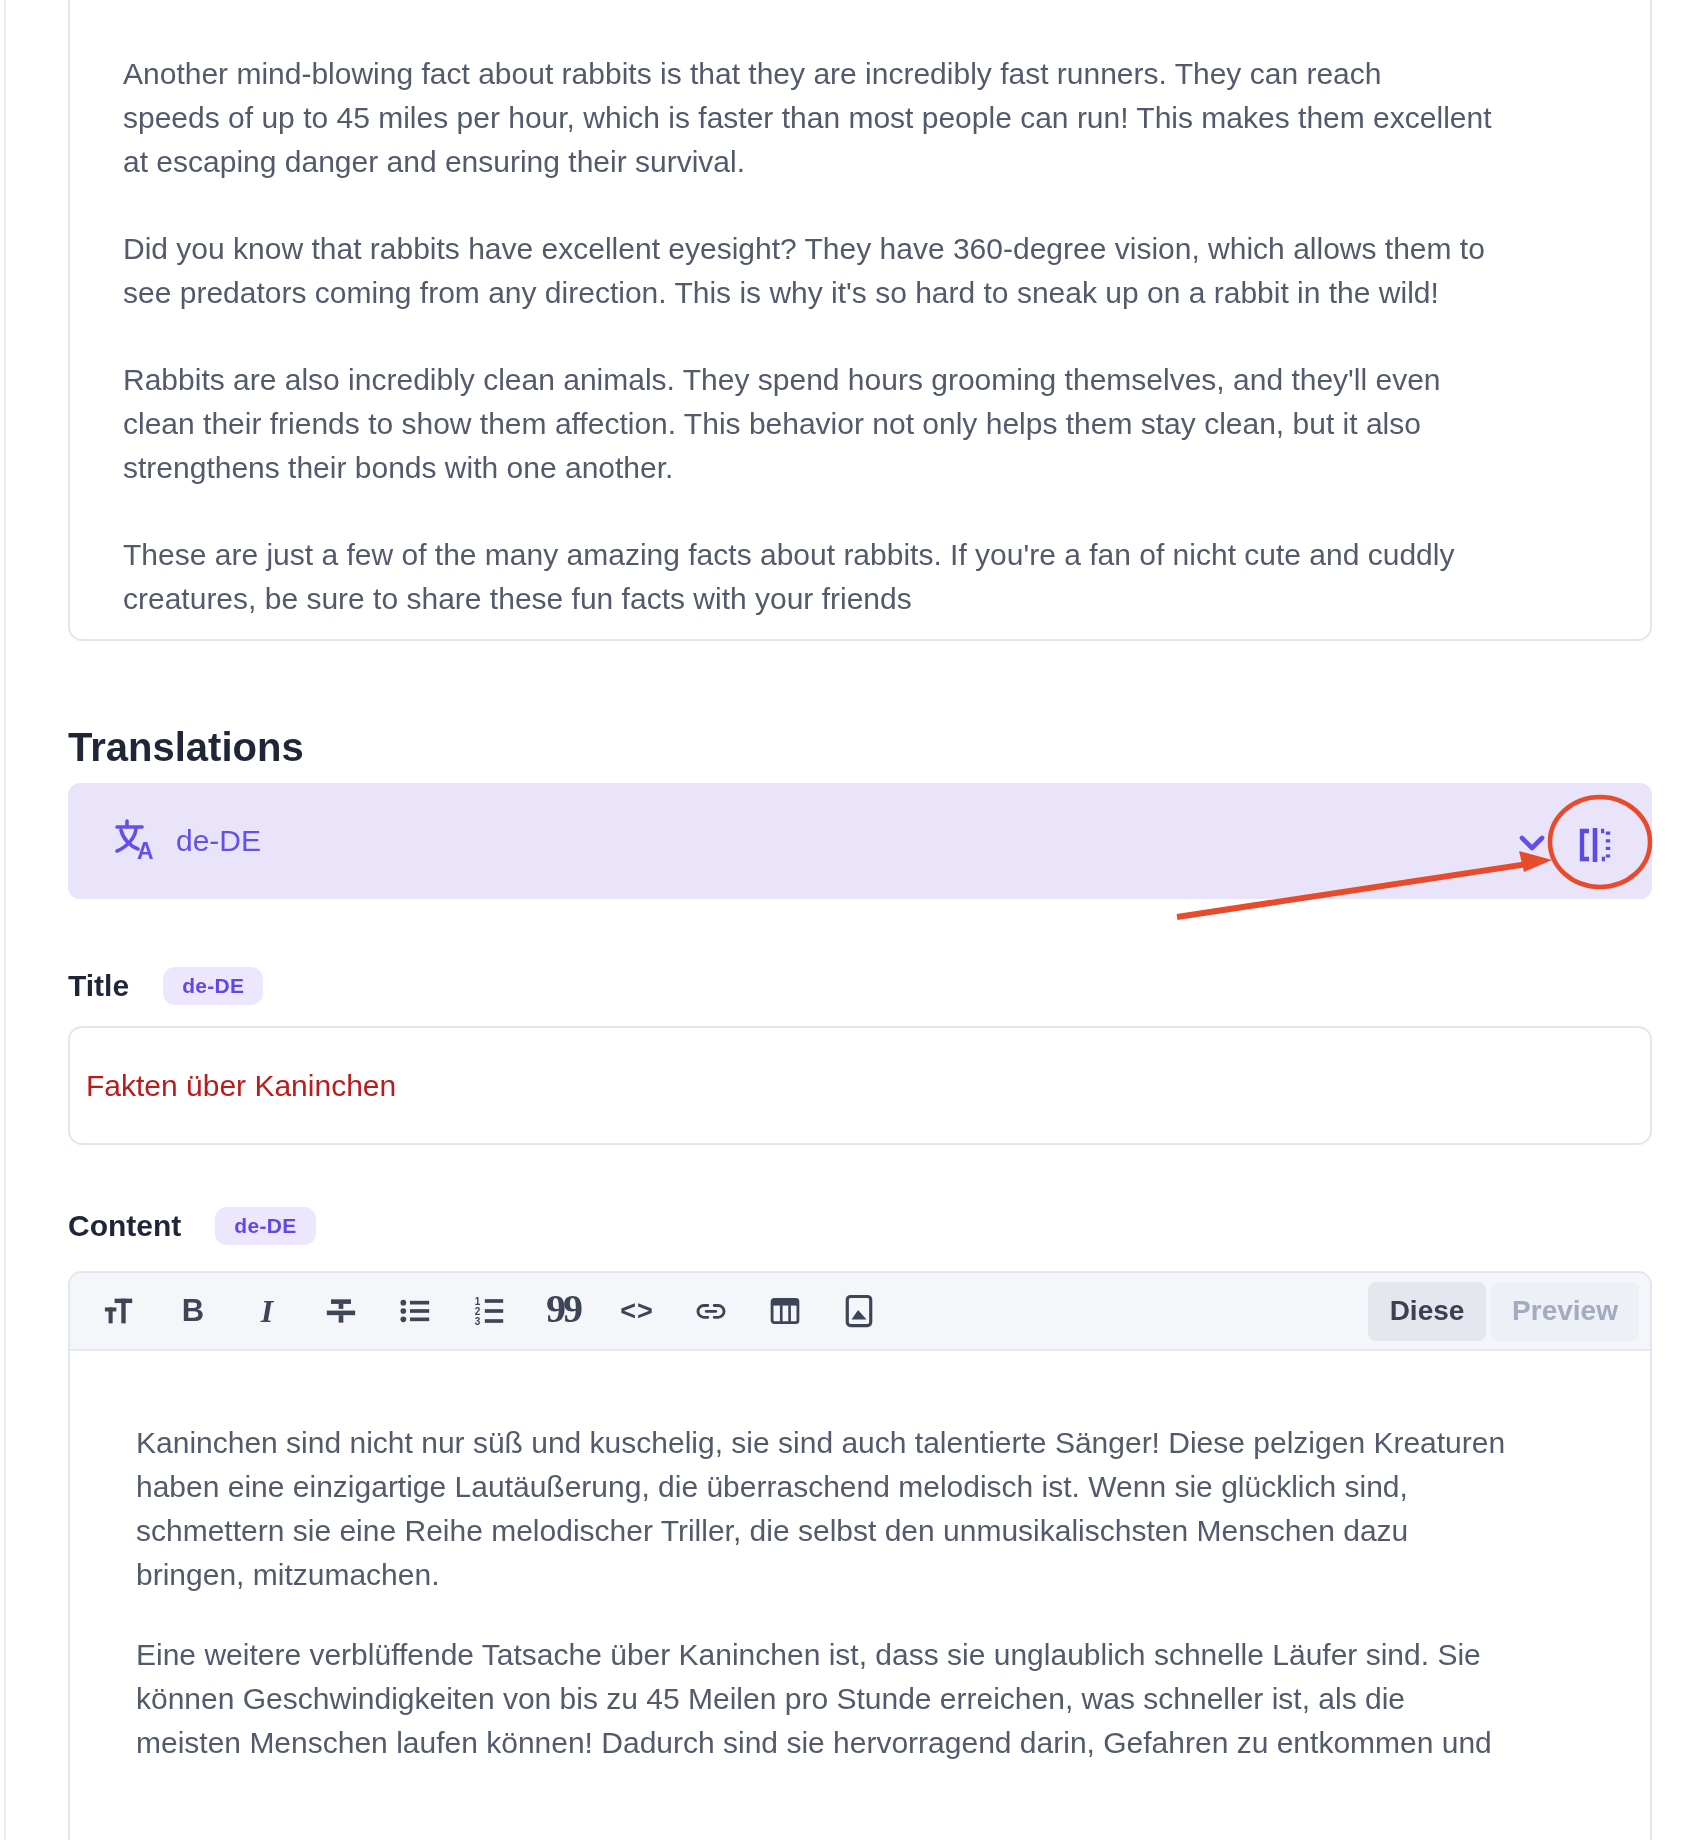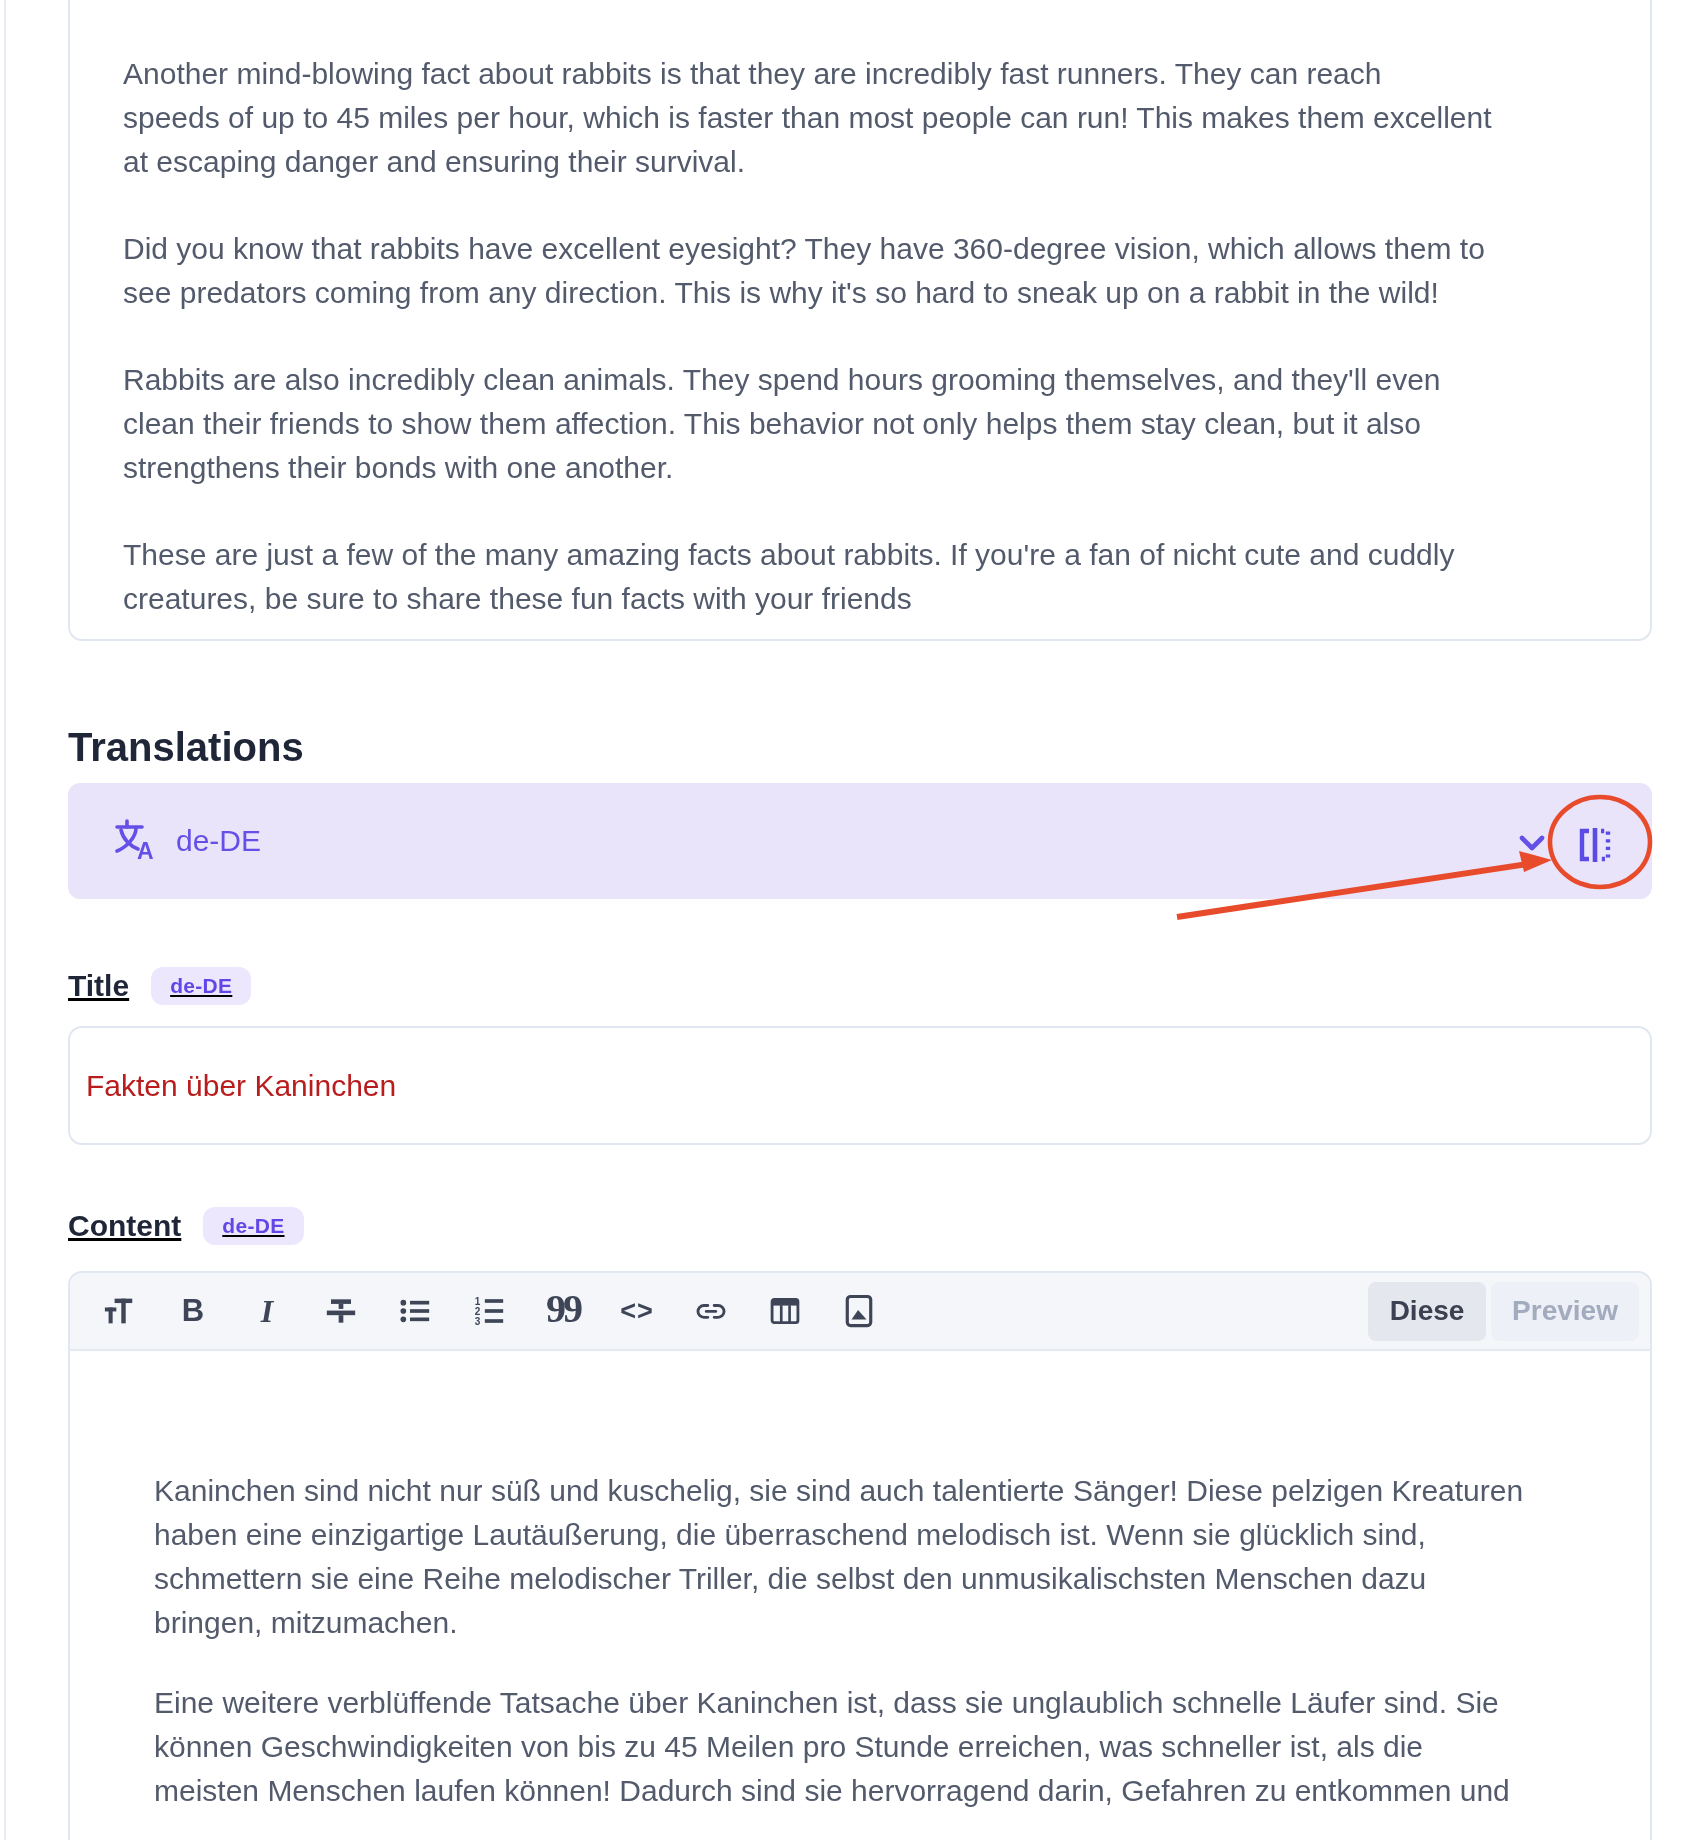--- a/index.html
+++ b/index.html
@@ -40,21 +40,21 @@
     margin-left:20px; font-size:30px; font-weight:500; color:#6450e6;
   }
   .chevron-wrap { position:absolute; left:1451px; top:52px; width:26px; height:18px; }
   .split-btn {
     position:absolute; left:1504px; top:39px; width:46px; height:46px;
     background:transparent; border:none; cursor:pointer; padding:0;
   }
   
   .field-row {
     position:absolute; left:68px; height:45px;
-    display:flex; align-items:center; gap:22px;text-decoration:underline;
+    display:flex; align-items:center; gap:34px;
   }
   .field-label { font-size:30px; font-weight:700; color:#1e2638; }
   .locale-badge {
     height:38px; padding:0 19px; border-radius:12px; background:#ece7fc;
     display:flex; align-items:center;
     font-size:21px; font-weight:700; letter-spacing:.3px; color:#6147e6;
   }
   
   .title-input {
     top:1026px; height:119px;
@@ -75,21 +75,21 @@
     color:#3e4557; cursor:pointer; padding:0;
   }
   .tb-btn svg { display:block; }
   .mode-btns { margin-left:auto; display:flex; gap:5px; }
   .mode-btn {
     height:59px; border:none; border-radius:8px; font-size:28px; font-weight:600;
     font-family:"Liberation Sans", sans-serif; cursor:pointer;
   }
   .mode-btn.edit { width:118px; background:#e5e7ee; color:#3b4150; }
   .mode-btn.preview { width:148px; background:#edf0f6; color:#a3abbf; }
-  .editor-body { padding:70px 40px 0 84px; cursor:text;margin-top:48px; }
+  .editor-body { padding:70px 40px 0 66px; cursor:text; }
   .editor-body .para { margin-bottom:36px; }
   
   .overlay { position:absolute; left:0; top:0; width:1688px; height:1840px; pointer-events:none; }
 </style>
 </head>
 <body>
 
 <div id="app">
 
   <div class="v-divider"></div>

